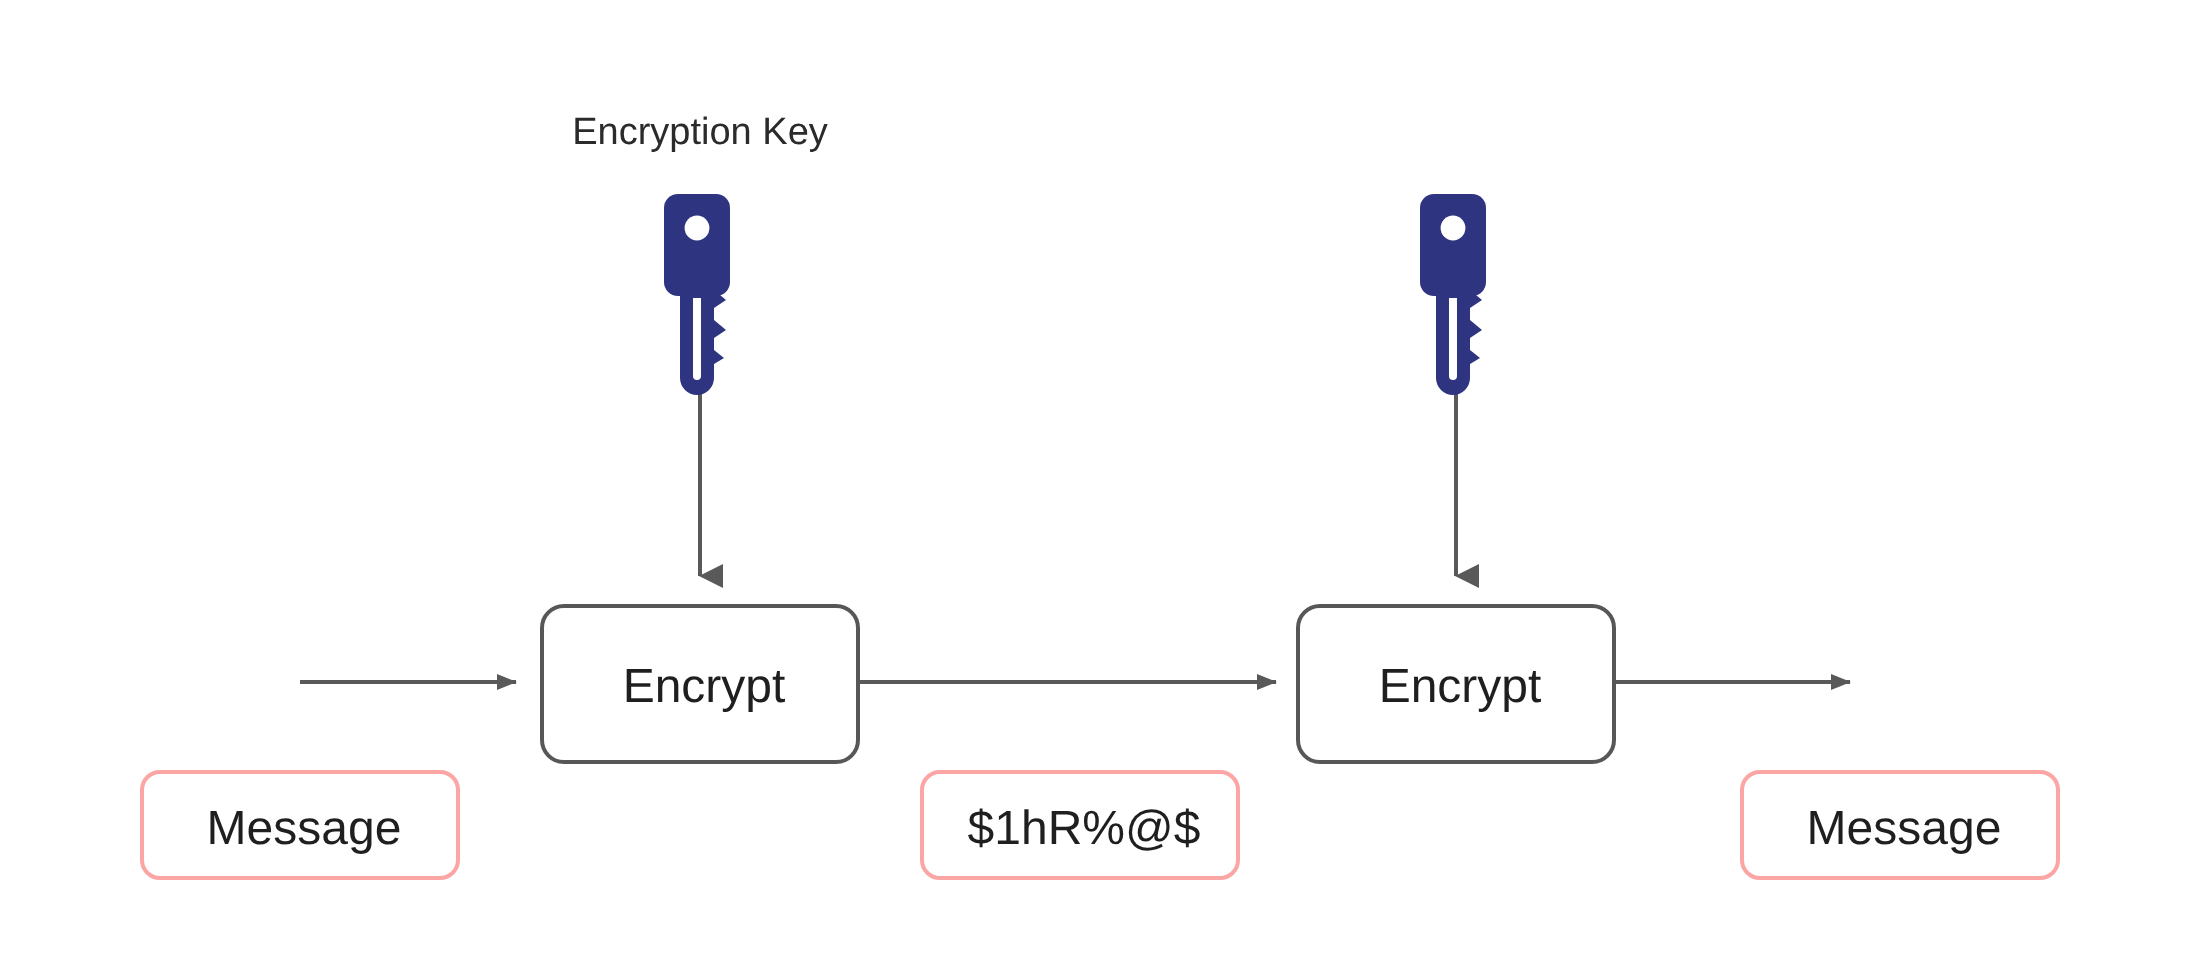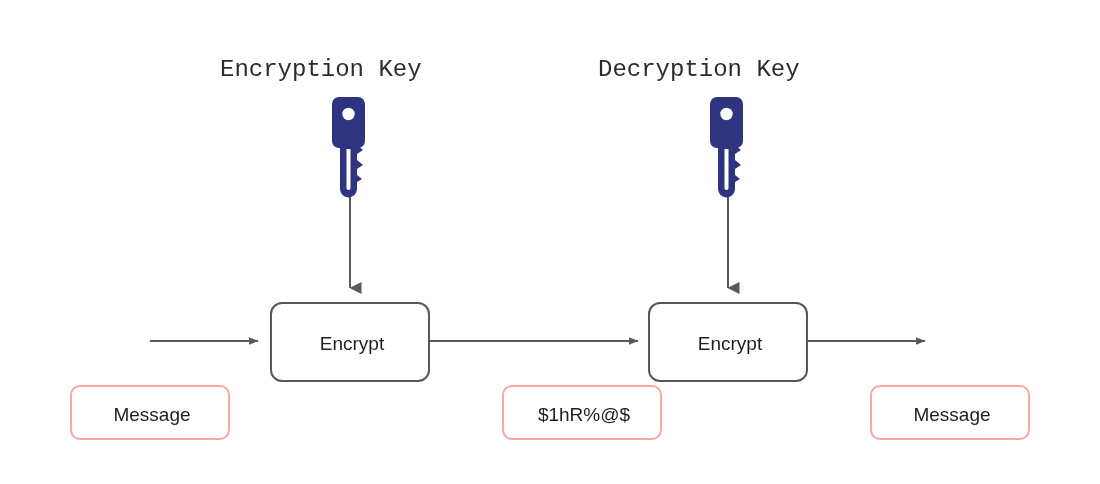--- a/index.html
+++ b/index.html
@@ -23,31 +23,32 @@
     top: 0;
     width: 1100px;
     height: 484px;
   }
   .node-label {
     position: absolute;
     display: flex;
     align-items: center;
     justify-content: center;
     color: #1f1f1f;
-    font-size: 19px;
+    font-size: 24px;
     font-family: "Liberation Sans", sans-serif;
     white-space: nowrap;
     pointer-events: none;
   }
   .key-caption {
     position: absolute;
     width: 260px;
+    text-align: center;
     color: #2b2b2b;
-    font-size: 24px;
-    font-family: Liberation Mono, monospace;
+    font-size: 19px;
+    font-family: Liberation Sans, sans-serif;
     white-space: nowrap;
   }
   .proc-box {
     position: absolute;
     box-sizing: border-box;
     border: 2px solid #575757;
     border-radius: 12px;
     background: #ffffff;
   }
   .data-box {
@@ -92,21 +93,20 @@
       <line x1="350" y1="197" x2="350" y2="288" stroke="#595959" stroke-width="2" marker-end="url(#arrowhead-d)"></line>
     </g>
 
     <g>
       <line x1="728" y1="197" x2="728" y2="288" stroke="#595959" stroke-width="2" marker-end="url(#arrowhead-d)"></line>
     </g>
   </svg>
 
   <div class="key-caption" style="left:220px; top:56px;">Encryption Key</div>
 
-  <div class="key-caption" style="left:598px; top:56px;">Decryption Key</div>
 
   <svg class="key-icon" style="left:325px; top:97px;" width="50" height="103" viewBox="0 0 50 103" xmlns="http://www.w3.org/2000/svg">
 
     <rect x="7" y="0" width="33" height="51" rx="7" ry="7" fill="#2E3480"></rect>
 
     <circle cx="23.5" cy="17" r="6.2" fill="#ffffff"></circle>
 
     <path d="M15,49
              L15,92
              a8.5,8.5 0 0 0 8.5,8.5
@@ -150,21 +150,21 @@
   </div>
 
   <div class="proc-box" style="left:648px; top:302px; width:160px; height:80px;">
     <div class="node-label" style="left:0; top:0; width:160px; height:80px;">Encrypt</div>
   </div>
 
   <div class="data-box" style="left:70px; top:385px; width:160px; height:55px;">
     <div class="node-label" style="left:0; top:0; width:160px; height:55px;">Message</div>
   </div>
 
-  <div class="data-box" style="left:460px; top:385px; width:160px; height:55px;margin-left:42px;">
+  <div class="data-box" style="left:460px; top:385px; width:160px; height:55px;">
     <div class="node-label" style="left:0; top:0; width:160px; height:55px;">$1hR%@$</div>
   </div>
 
   <div class="data-box" style="left:870px; top:385px; width:160px; height:55px;">
     <div class="node-label" style="left:0; top:0; width:160px; height:55px;">Message</div>
   </div>
 
 </div>
 
 </body></html>

